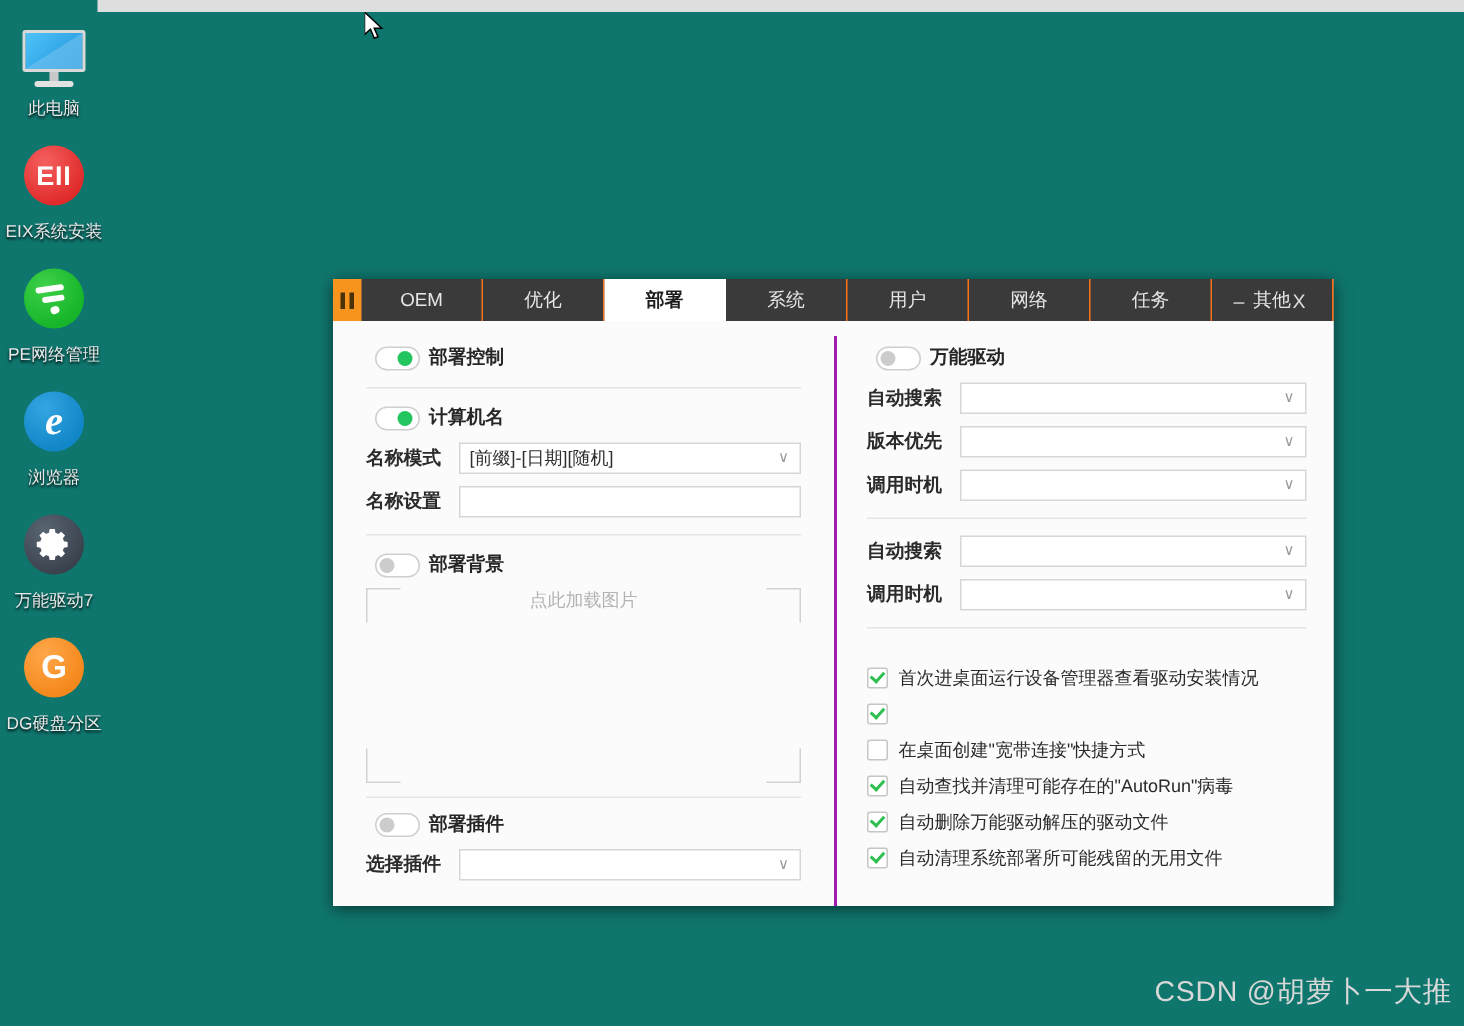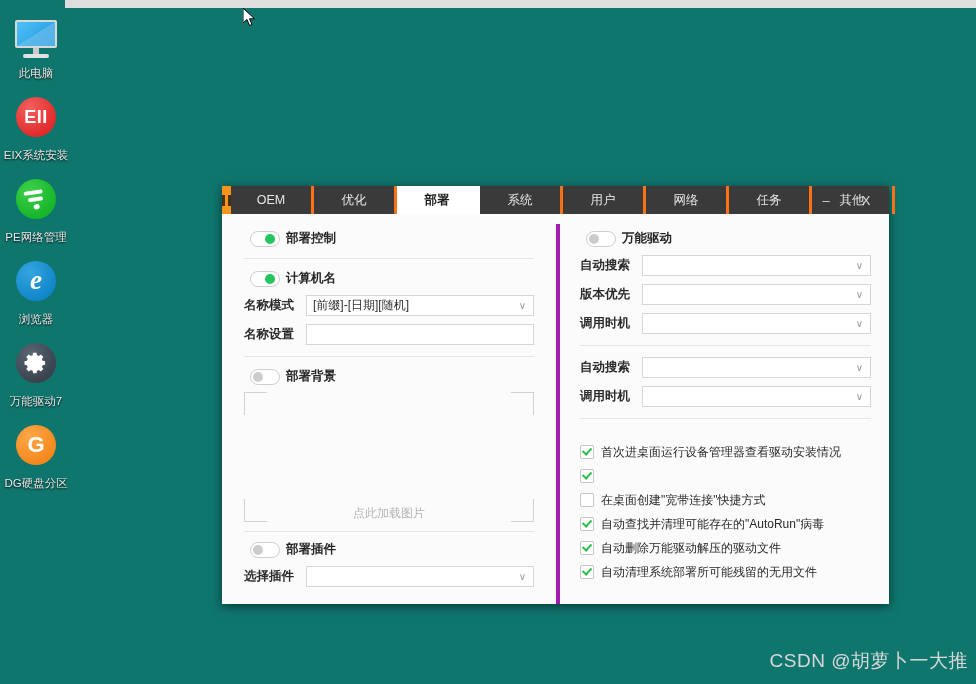--- a/index.html
+++ b/index.html
@@ -193,21 +193,21 @@
     background: #4a3208;
   }
   .tab {
     min-width: 54px;
     padding: 0 13px;
     display: flex;
     align-items: center;
     justify-content: center;
     font-size: 12.5px;
     color: #e6e6e6;
-    border-right: 3px solid #f97316;
+    border-right: 1px solid #f97316;
     cursor: default;
     user-select: none;
   }
   .tab:first-of-type { border-left: 1px solid #484848; }
   .tab.active {
     background: #ffffff;
     color: #1c1c1c;
     font-weight: bold;
     border-right-color: #ffffff;
   }
@@ -235,21 +235,21 @@
   }
   .col-left {
     width: 334px;
     padding: 0 22px 0 22px;
     box-sizing: border-box;
   }
   .col-right {
     flex: 1;
     padding: 0 18px 0 20px;
     box-sizing: border-box;
-    border-left: 4px solid #a21caf;
+    border-left: 2px solid #a21caf;
   }
 
   .hr {
     height: 1px;
     background: #e6e6e6;
     margin: 11px 0;
   }
   .hr.tight { margin: 9px 0; }
 
   
@@ -320,21 +320,21 @@
     font-size: 10px;
     padding-right: 3px;
   }
 
   
   .dropzone {
     margin-top: 7px;
     height: 130px;
     position: relative;
     display: flex;
-    align-items: flex-end;
+    align-items: flex-start;
     justify-content: center;
     cursor: pointer;
   }
   .dropzone .corner {
     position: absolute;
     width: 22px;
     height: 22px;
     border-color: #d2d2d2;
     border-style: solid;
     border-width: 0;

